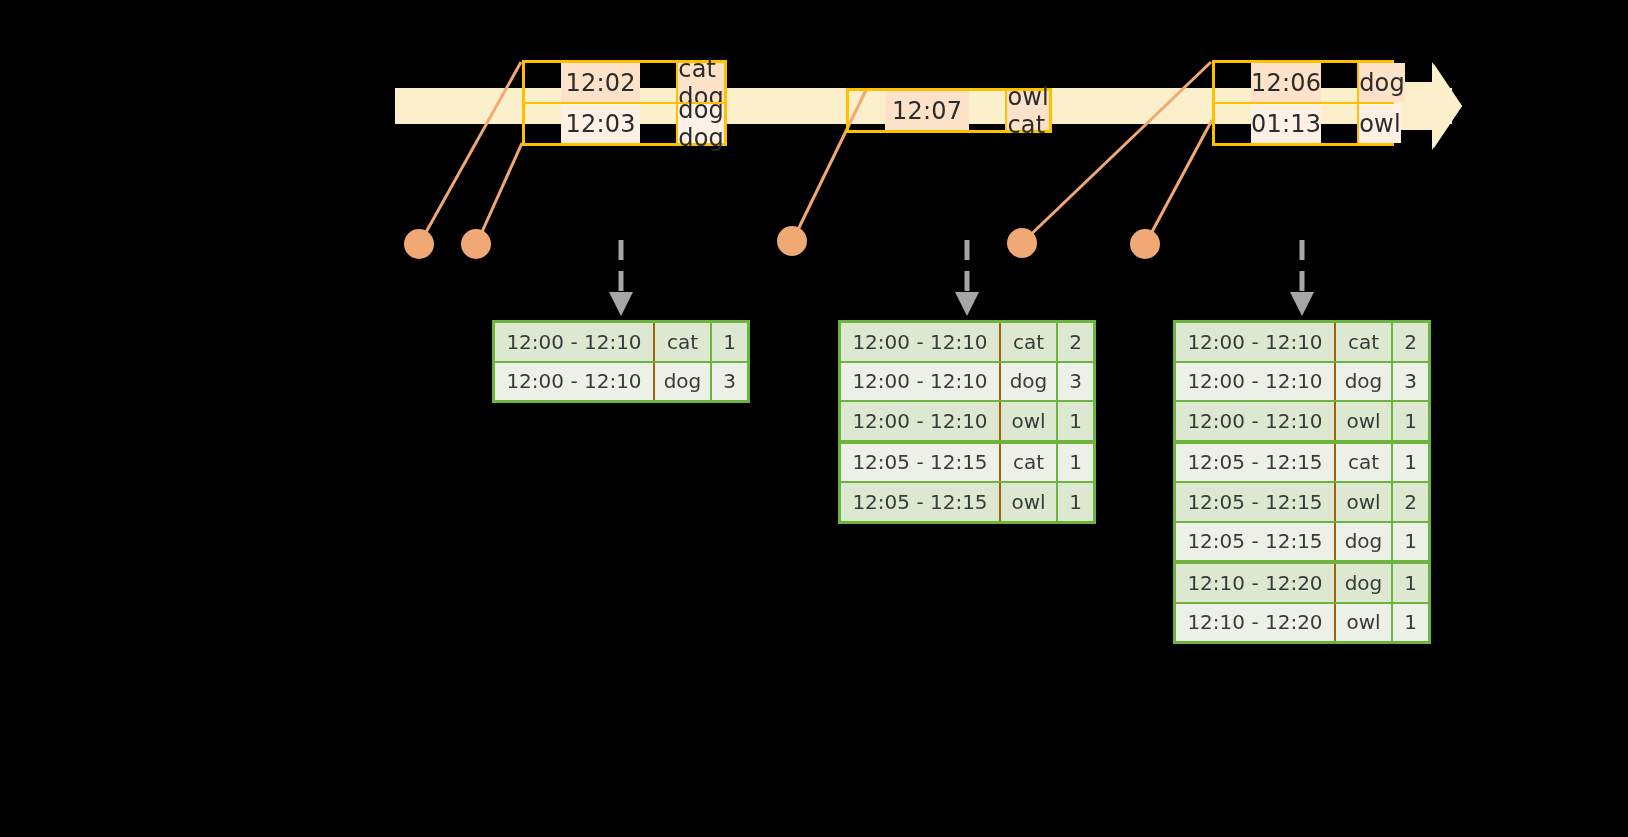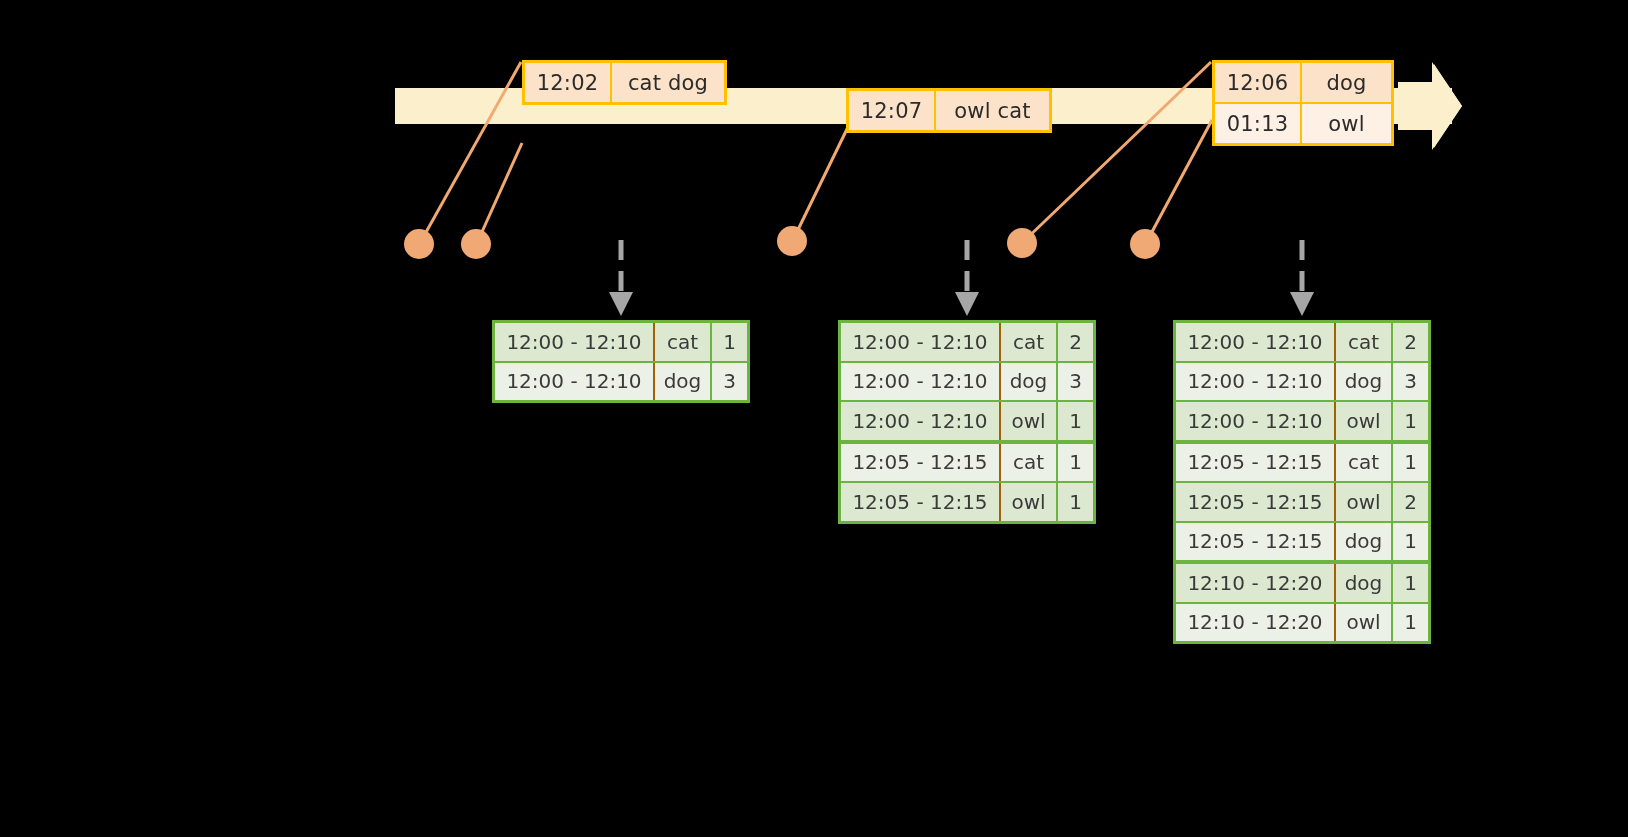--- a/index.html
+++ b/index.html
@@ -39,24 +39,25 @@
     flex-direction: row;
     height: 39px;
   }
   .event-row + .event-row {
     border-top: 2px solid #FFC000;
   }
   .ev-time, .ev-words {
     display: flex;
     align-items: center;
     justify-content: center;
-    font-size: 21px;
+    font-size: 24px;
     color: #2b2b2b;
     box-sizing: border-box;
     letter-spacing: 0.2px;
+    margin-left: 36px;
   }
   .ev-time {
     width: 85px;
   }
   .ev-words {
     flex: 1;
     border-left: 2px solid #FFC000;
   }
   .shade-a .ev-time, .shade-a .ev-words { background: #FCE2C8; }
   .shade-b .ev-time, .shade-b .ev-words { background: #FDF1E6; }
@@ -127,20 +128,24 @@
       <line x1="1302" y1="240" x2="1302" y2="296" stroke="#A6A6A6" stroke-width="5" stroke-dasharray="20,11"></line>
       <polygon points="1290,292 1314,292 1302,316" fill="#A6A6A6"></polygon>
     </g>
   </svg>
 
   <div class="event-box" style="left:522px; top:60px; width:205px;">
     <div class="event-row shade-a">
       <div class="ev-time">12:02</div>
       <div class="ev-words">cat dog</div>
     </div>
+    <div class="event-row shade-b">
+      <div class="ev-time">12:03</div>
+      <div class="ev-words">dog dog</div>
+    </div>
   </div>
 
   <div class="event-box" style="left:846px; top:88px; width:206px;">
     <div class="event-row shade-a">
       <div class="ev-time">12:07</div>
       <div class="ev-words">owl cat</div>
     </div>
   </div>
 
   <div class="event-box" style="left:1212px; top:60px; width:182px;">

